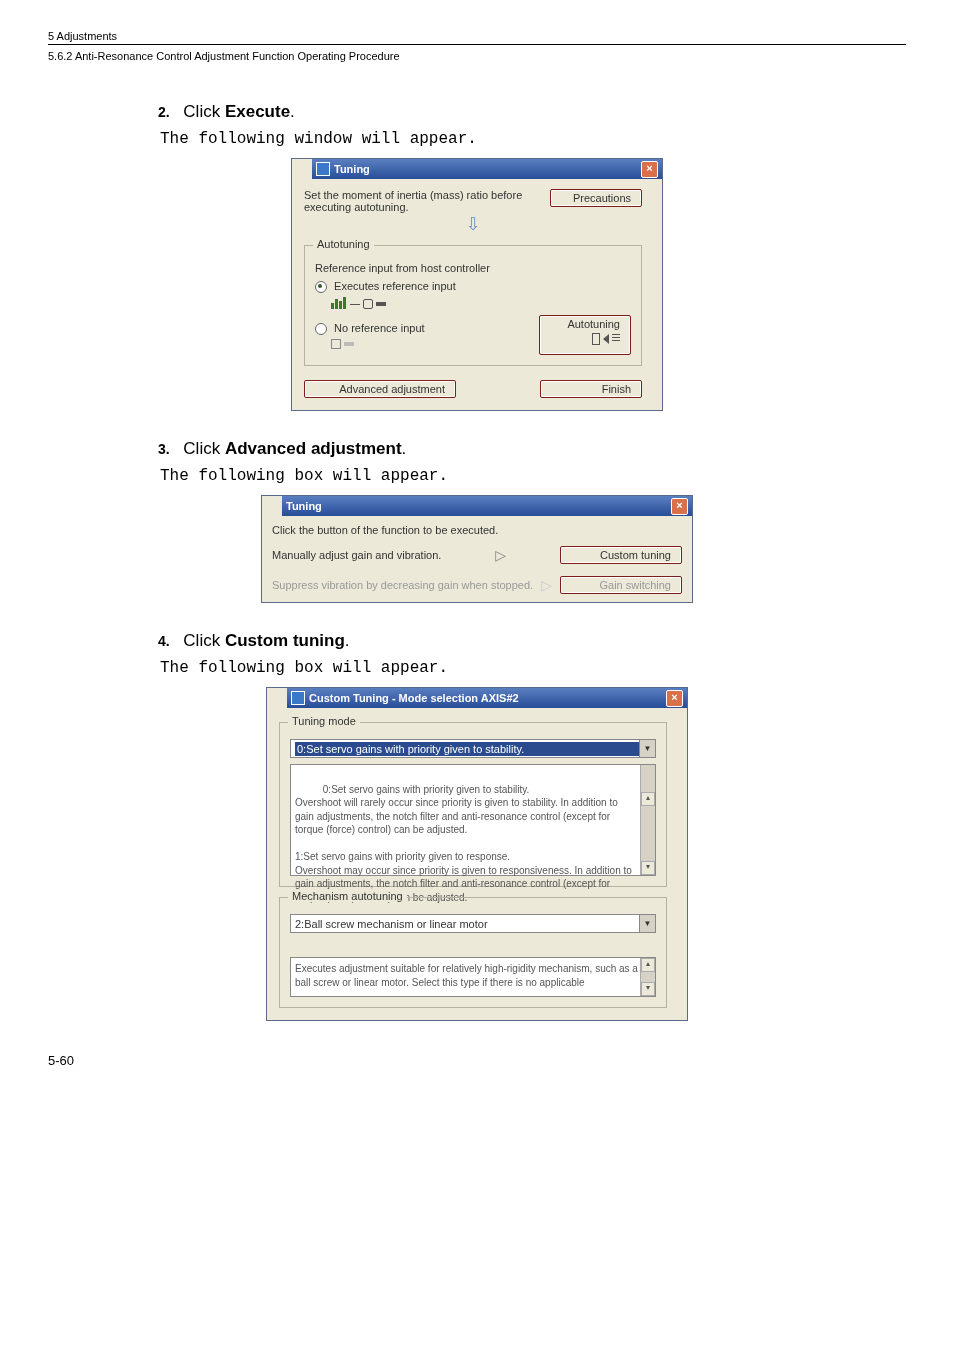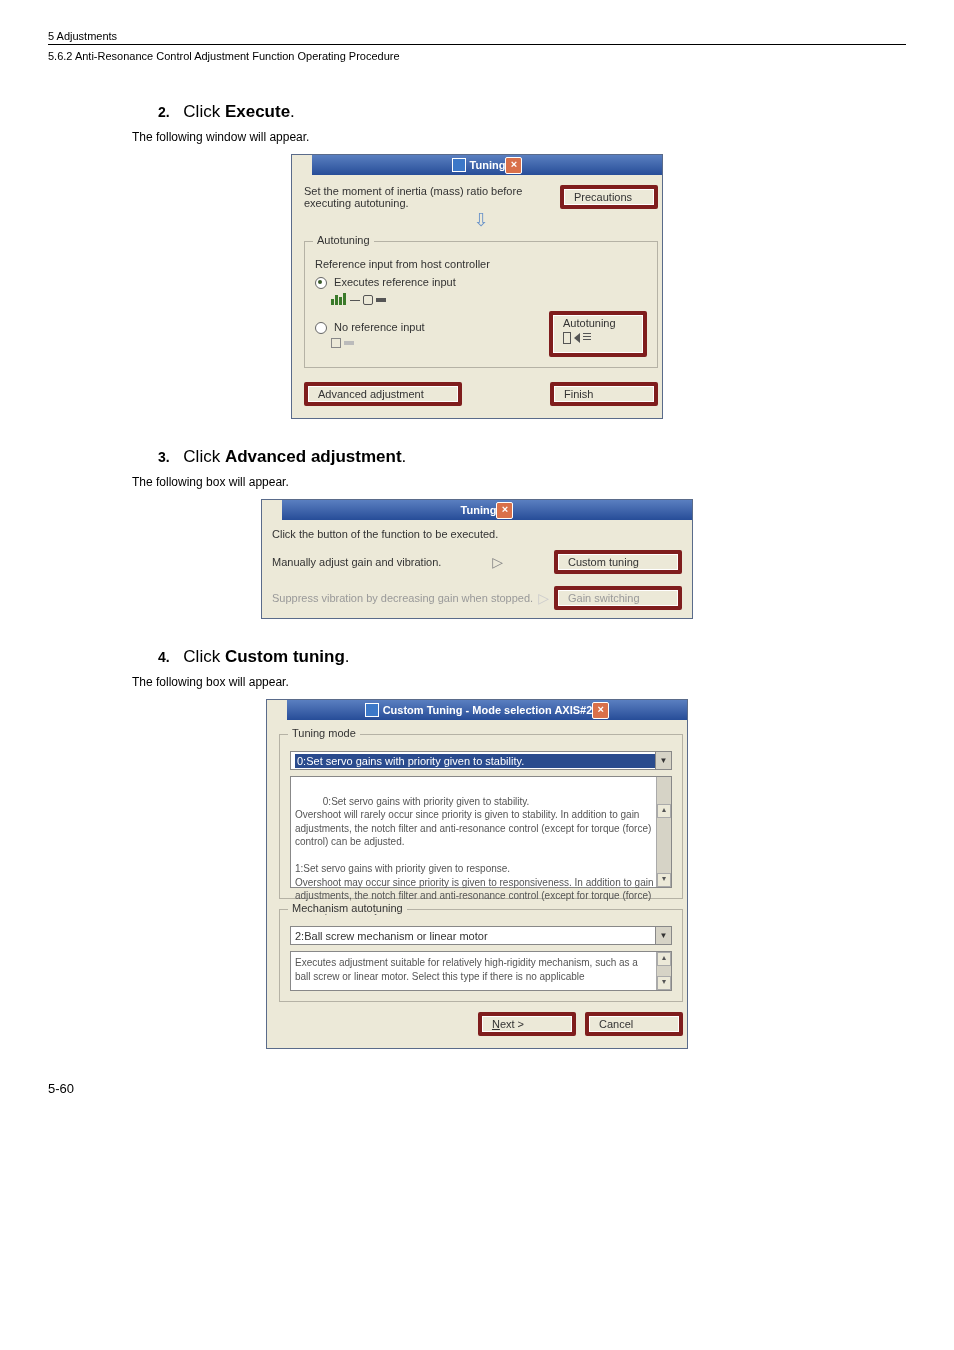--- a/index.html
+++ b/index.html
@@ -13,46 +13,46 @@
   }
   .page {
     padding: 30px 48px 30px 48px;
   }
   .hdr1 { font-size: 11px; margin-bottom: 2px; }
   .hdr-line { border-top: 1px solid #000; height: 1px; margin-bottom: 4px; }
   .hdr2 { font-size: 11px; margin-bottom: 40px; }
   .step { margin-left: 110px; margin-bottom: 8px; }
   .step-num { font-size: 14px; font-weight: bold; display:inline-block; width:22px;}
   .step-text { font-size: 17px; margin-top: 32px; }
-  .step-sub { font-size: 12px; font-family: Liberation Sans, sans-serif; margin-left: 84px; margin-bottom: 10px; }
+  .step-sub { font-size: 16px; font-family: Liberation Mono, monospace; margin-left: 112px; margin-bottom: 10px; }
   .bold { font-weight: bold; }
 
   
   .dialogA { width: 370px; margin: 0 auto 28px auto; border: 1px solid #5a6b8a; background: #ece9d8; font-size: 11px; color:#333; }
   .dialogB { width: 430px; margin: 0 auto 28px auto; border: 1px solid #5a6b8a; background: #ece9d8; font-size: 11px; color:#333; }
   .dialogC { width: 420px; margin: 0 auto 28px auto; border: 1px solid #5a6b8a; background: #ece9d8; font-size: 11px; color:#333; }
   .titlebar {
     background: linear-gradient(#5a7fc0, #274d98);
     height: 20px; line-height: 20px;
     color: #fff; font-size: 11px; font-weight: bold;
     padding: 0 4px;
-    display:flex; justify-content: center; align-items:center;margin-left:20px;
+    display:flex; justify-content: space-between; align-items:center;margin-left:20px;
   }
   .close-x {
     width:15px;height:15px;background:#d9704a;border:1px solid #fff;
     color:#fff;text-align:center;line-height:13px;font-size:11px;font-weight:bold;
     border-radius:2px;
   }
-  .dlg-body { padding: 10px 4px 12px 12px; }
+  .dlg-body { padding: 10px 20px 12px 12px; }
 
   .btn {
-    display:inline-block; background:#ece9d8; border:4px solid #7f1d1d;
+    display:inline-block; background:#ece9d8; border:1px solid #7f1d1d;
     border-radius:2px; padding:2px 10px; font-size:11px; color:#333;
     box-shadow: inset 0 0 0 1px #fff;
-    text-align:left;
+    text-align:right;
   }
   .btn-disabled { color:#999; }
   .group-box {
     border: 1px solid #b5b2a5; position: relative;
     padding: 16px 10px 10px 10px; margin-top: 10px;
   }
   .group-title {
     position:absolute; top:-8px; left:8px; background:#ece9d8;
     padding: 0 4px; font-size:11px; color:#333;
   }
@@ -228,31 +228,27 @@
           </div>
         </div>
       </div>
 
       <div class="group-box">
         <div class="group-title">Mechanism autotuning</div>
         <div class="dropdown">
           <span style="flex:1;">2:Ball screw mechanism or linear motor</span>
           <span class="dd-arrow">▼</span>
         </div>
-        <div class="textarea-ro" style="margin-top:6px;height:30px;">
+        <div class="textarea-ro" style="margin-top:24px;height:30px;">
           <span>Executes adjustment suitable for relatively high-rigidity mechanism, such as a ball screw or linear motor. Select this type if there is no applicable</span>
           <div class="sb">
             <div class="sb-up">▴</div>
             <div class="sb-dn">▾</div>
           </div>
         </div>
       </div>
 
 
-      <div style="text-align:right;margin-top:10px;">
-        <span class="btn" style="width:70px;margin-right:6px;"><u>N</u>ext &gt;</span>
-        <span class="btn" style="width:70px;">Cancel</span>
-      </div>
     </div>
   </div>
 
   <div class="footer-pn">5-60</div>
 </div>
 
 </body></html>

